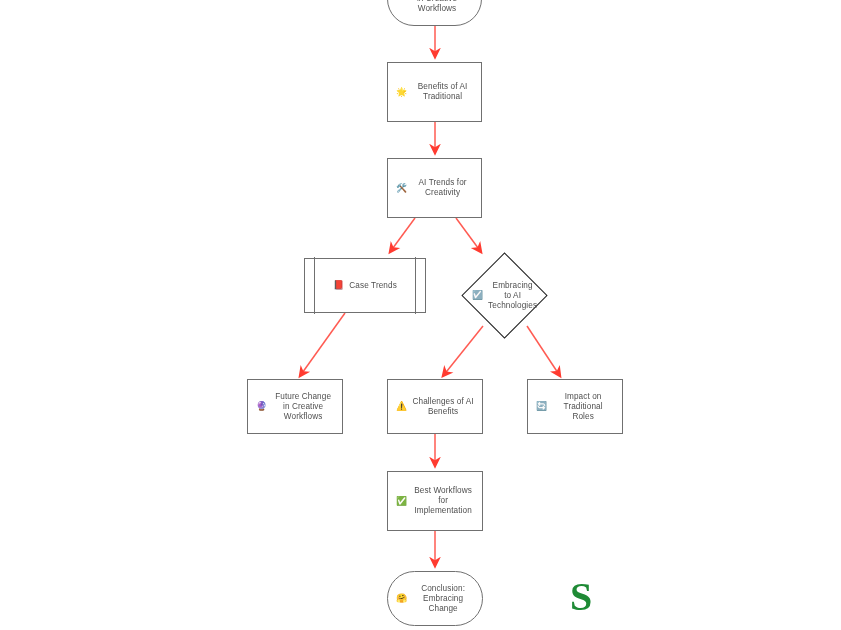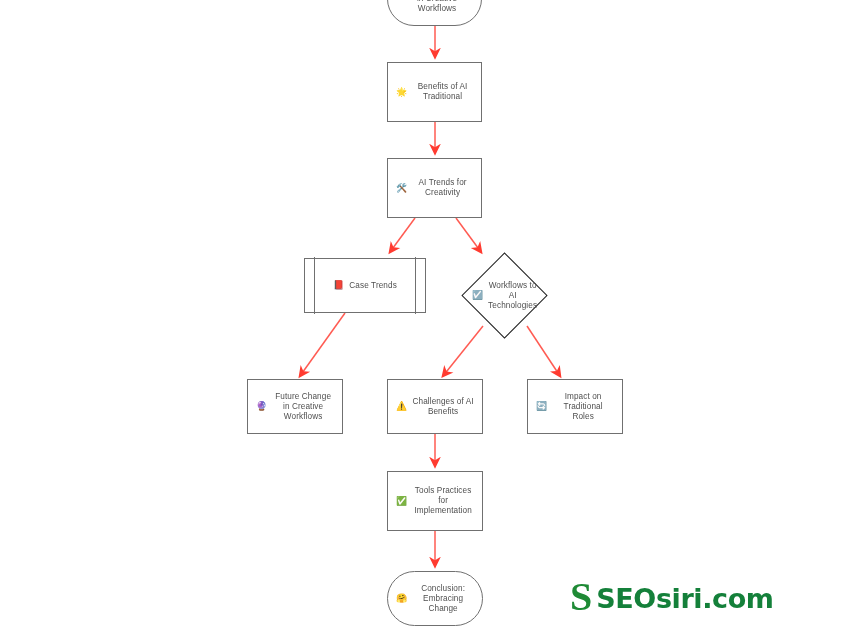--- a/index.html
+++ b/index.html
@@ -183,21 +183,21 @@
     <div class="inner">
       <span class="ico">📕</span>
       <span class="lbl">Case Trends</span>
     </div>
   </div>
 
   <div class="node shape-diamond" style="left:474px; top:265px; width:61px; height:61px;">
     <div class="diamond-bg"></div>
     <div class="inner" style="width:108px; padding:0;">
       <span class="ico">☑️</span>
-      <span class="lbl">Workflows to AI
+      <span class="lbl">Embracing to AI
 Technologies</span>
     </div>
   </div>
 
   <div class="node shape-rect" style="left:247px; top:379px; width:96px; height:55px;">
     <div class="inner">
       <span class="ico">🔮</span>
       <span class="lbl">Future Change in Creative
 Workflows</span>
     </div>
@@ -215,31 +215,30 @@
     <div class="inner">
       <span class="ico">🔄</span>
       <span class="lbl">Impact on Traditional
 Roles</span>
     </div>
   </div>
 
   <div class="node shape-rect" style="left:387px; top:471px; width:96px; height:60px;">
     <div class="inner">
       <span class="ico">✅</span>
-      <span class="lbl">Tools Practices for
+      <span class="lbl">Best Workflows for
 Implementation</span>
     </div>
   </div>
 
   <div class="node shape-stadium" style="left:387px; top:571px; width:96px; height:55px;">
     <div class="inner">
       <span class="ico">🤗</span>
       <span class="lbl">Conclusion: Embracing
 Change</span>
     </div>
   </div>
 
   <div id="logo">
     <span class="mark">S</span>
-    <span class="wordmark">SEOsiri.com</span>
   </div>
 
 </div>
 
 </body></html>

